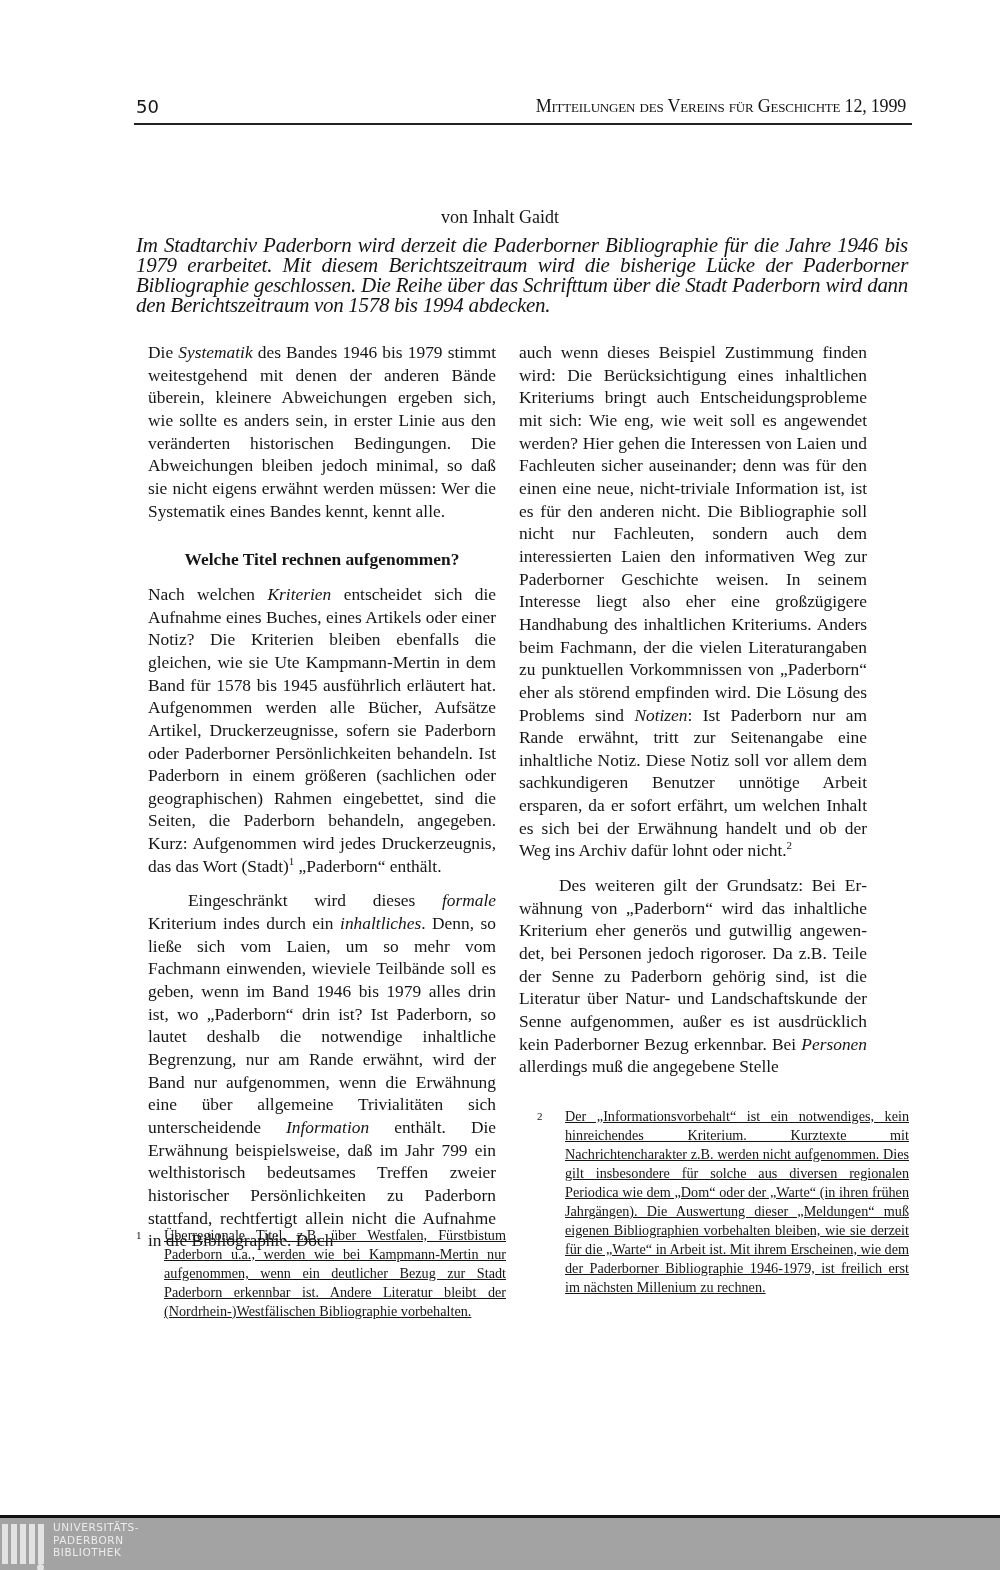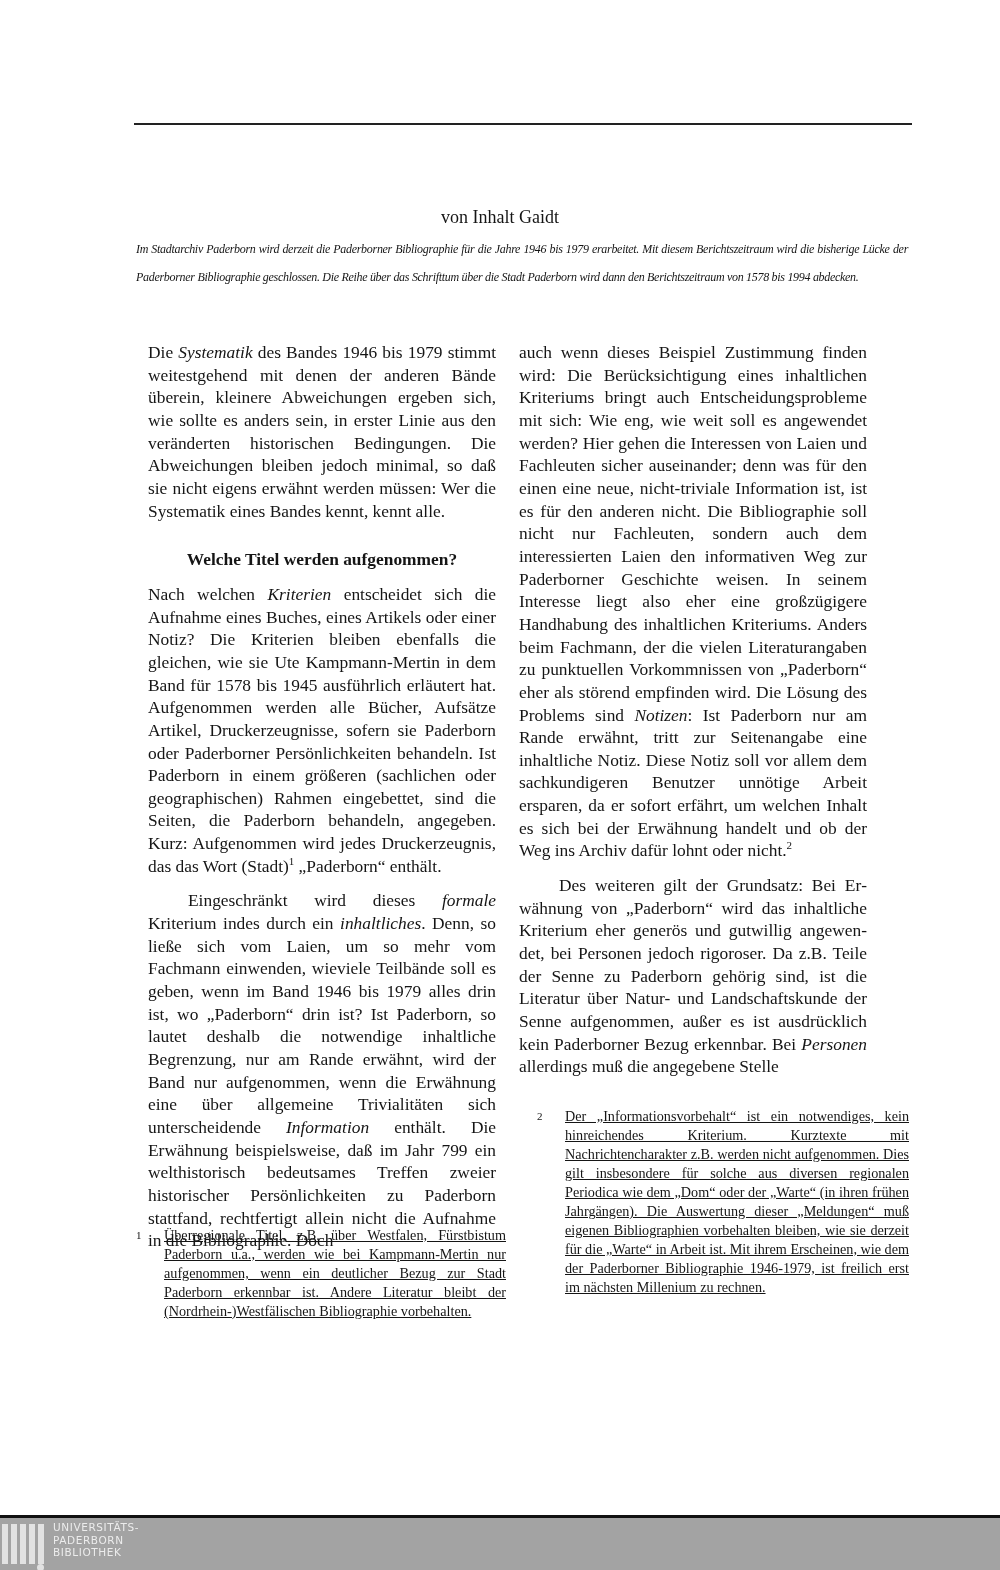--- a/index.html
+++ b/index.html
@@ -18,21 +18,21 @@
 
   .title {
     position: absolute; left: 0; width: 1000px; top: 162px; text-align: center;
     font-size: 27px; font-weight: bold; letter-spacing: -0.3px;
   }
   .author {
     position: absolute; left: 0; width: 1000px; top: 207px; text-align: center; font-size: 18px;
   }
   .abstract {
     position: absolute; left: 136px; top: 235px; width: 772px;
-    font-size: 12px; line-height: 28px; font-style: italic; text-align: justify;
+    font-size: 21px; line-height: 20px; font-style: italic; text-align: justify;
     letter-spacing: -0.3px;
   }
   .col {
     position: absolute; top: 329px; font-size: 17.4px; line-height: 22.65px;
     text-align: justify; hyphens: manual;
   }
   .col-left { left: 136px; width: 372px; }
   .col-right { left: 507px; width: 372px; }
   .col p { margin: 12px; }
   .indent { text-indent: 40px; }
@@ -56,28 +56,32 @@
   .ub-text {
     position: absolute; left: 53px; top: 3px; color: #ececec;
     font-family: "DejaVu Sans", sans-serif; font-size: 10.5px; line-height: 12.5px; letter-spacing: 0.6px;
   }
 </style>
 </head>
 <body>
 
 <div class="page">
 
+  <div class="running-head">
+    <span class="page-num">50</span>
+    <span class="journal">Mitteilungen des Vereins für Geschichte 12, 1999</span>
+  </div>
   <div class="head-rule"></div>
 
   <div class="author">von Inhalt Gaidt</div>
   <div class="abstract">Im Stadtarchiv Paderborn wird derzeit die Paderborner Bibliographie für die Jahre 1946 bis 1979 erarbeitet. Mit diesem Berichtszeitraum wird die bisherige Lücke der Paderborner Bibliographie geschlossen. Die Reihe über das Schrifttum über die Stadt Paderborn wird dann den Berichtszeitraum von 1578 bis 1994 abdecken.</div>
 
   <div class="col col-left">
     <p class="indent-none"><span>Die </span><em>Systematik</em><span> des Bandes 1946 bis 1979 stimmt weitestgehend mit denen der anderen Bände überein, kleinere Abweichungen ergeben sich, wie sollte es anders sein, in erster Linie aus den veränderten historischen Bedingungen. Die Abweichungen bleiben jedoch minimal, so daß sie nicht eigens erwähnt werden müssen: Wer die Systematik eines Bandes kennt, kennt alle.</span></p>
-    <p class="section-heading">Welche Titel werden aufgenommen?</p>
+    <p class="section-heading">Welche Titel rechnen aufgenommen?</p>
     <p><span>Nach welchen </span><em>Kriterien</em><span> entscheidet sich die Aufnahme eines Buches, eines Artikels oder einer Notiz? Die Kriterien bleiben ebenfalls die gleichen, wie sie Ute Kampmann-Mertin in dem Band für 1578 bis 1945 ausführlich erläutert hat. Aufgenommen werden alle Bücher, Aufsätze Artikel, Druckerzeugnisse, sofern sie Paderborn oder Paderborner Persönlichkeiten behandeln. Ist Paderborn in einem größeren (sachlichen oder geographischen) Rahmen eingebettet, sind die Seiten, die Paderborn behandeln, angegeben. Kurz: Aufgenommen wird jedes Druckerzeug­nis, das das Wort (Stadt)</span><sup>1</sup><span> „Paderborn“ enthält.</span></p>
     <p class="indent"><span>Eingeschränkt wird dieses </span><em>formale</em><span> Kriterium indes durch ein </span><em>inhaltliches</em><span>. Denn, so ließe sich vom Laien, um so mehr vom Fachmann ein­wenden, wieviele Teilbände soll es geben, wenn im Band 1946 bis 1979 alles drin ist, wo „Pa­derborn“ drin ist? Ist Paderborn, so lautet deshalb die notwendige inhaltliche Begrenzung, nur am Rande erwähnt, wird der Band nur aufgenommen, wenn die Erwähnung eine über allgemeine Trivialitäten sich unterscheidende </span><em>Information</em><span> enthält. Die Erwähnung beispielswei­se, daß im Jahr 799 ein welthistorisch bedeut­sames Treffen zweier historischer Persönlich­keiten zu Paderborn stattfand, rechtfertigt allein nicht die Aufnahme in die Bibliographie. Doch</span></p>
   </div>
 
   <div class="col col-right">
     <p><span>auch wenn dieses Beispiel Zustimmung finden wird: Die Berücksichtigung eines inhaltlichen Kriteriums bringt auch Entscheidungsprobleme mit sich: Wie eng, wie weit soll es angewendet werden? Hier gehen die Interessen von Laien und Fachleuten sicher auseinander; denn was für den einen eine neue, nicht-triviale Informa­tion ist, ist es für den anderen nicht. Die Biblio­graphie soll nicht nur Fachleuten, sondern auch dem interessierten Laien den informativen Weg zur Paderborner Geschichte weisen. In seinem Interesse liegt also eher eine großzügigere Handhabung des inhaltlichen Kriteriums. An­ders beim Fachmann, der die vielen Literaturan­gaben zu punktuellen Vorkommnissen von „Paderborn“ eher als störend empfinden wird. Die Lösung des Problems sind </span><em>Notizen</em><span>: Ist Paderborn nur am Rande erwähnt, tritt zur Seitenangabe eine inhaltliche Notiz. Diese Notiz soll vor allem dem sachkundigeren Benutzer unnötige Arbeit ersparen, da er sofort erfährt, um welchen Inhalt es sich bei der Erwähnung handelt und ob der Weg ins Archiv dafür lohnt oder nicht.</span><sup>2</sup></p>
     <p class="indent"><span>Des weiteren gilt der Grundsatz: Bei Er­wähnung von „Paderborn“ wird das inhaltliche Kriterium eher generös und gutwillig angewen­det, bei Personen jedoch rigoroser. Da z.B. Teile der Senne zu Paderborn gehörig sind, ist die Literatur über Natur- und Landschaftskunde der Senne aufgenommen, außer es ist ausdrück­lich kein Paderborner Bezug erkennbar. Bei </span><em>Personen</em><span> allerdings muß die angegebene Stelle</span></p>
   </div>
 
   <div class="fn fn-left">

